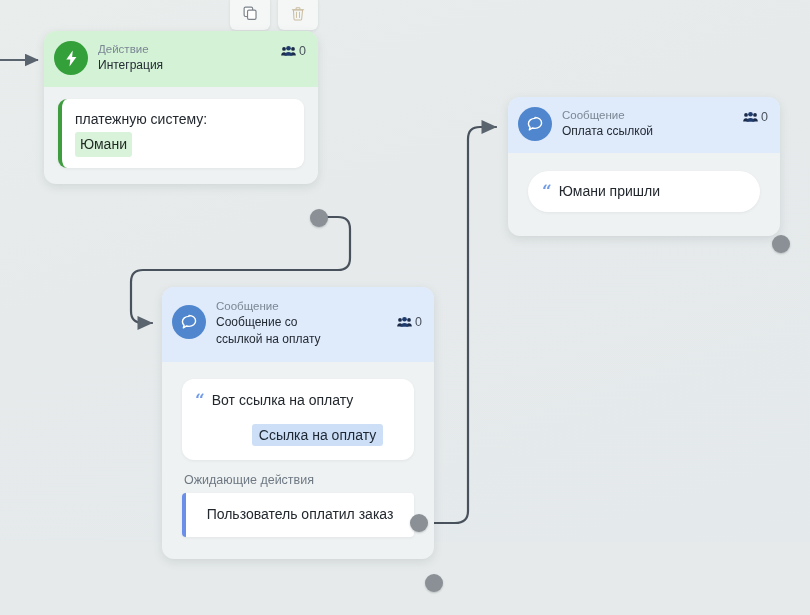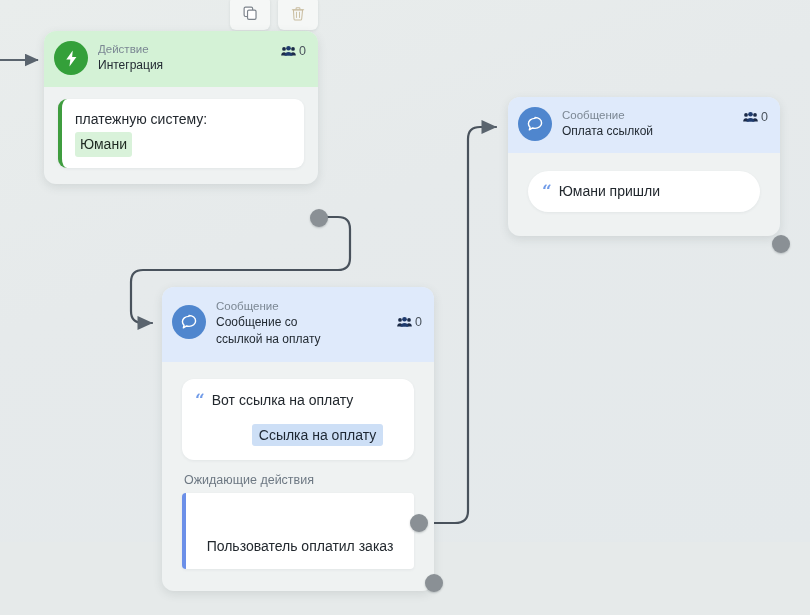--- a/index.html
+++ b/index.html
@@ -166,21 +166,20 @@
     border-left: 4px solid #6b8fe8;
     border-radius: 4px;
     padding: 11px 10px 12px 10px;
     text-align: center;
     box-shadow: 0 1px 3px rgba(60,75,80,0.07);
   }
   .pending-text {
     font-size: 14px;
     color: #22282e;
     line-height: 21px;
-    margin-top: 32px;
   }
 
   
   .port {
     position: absolute;
     width: 18px;
     height: 18px;
     border-radius: 50%;
     background: #8a9095;
     box-shadow: 0 1px 2px rgba(40,50,55,0.25);

